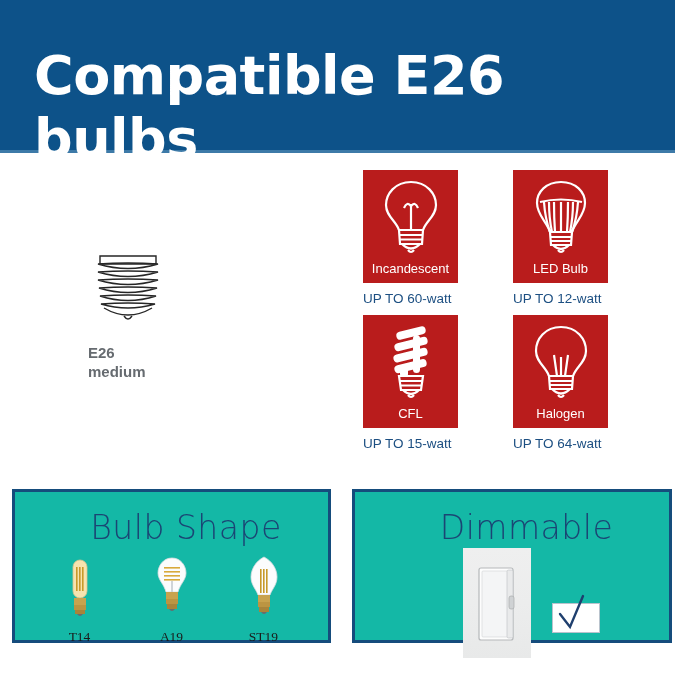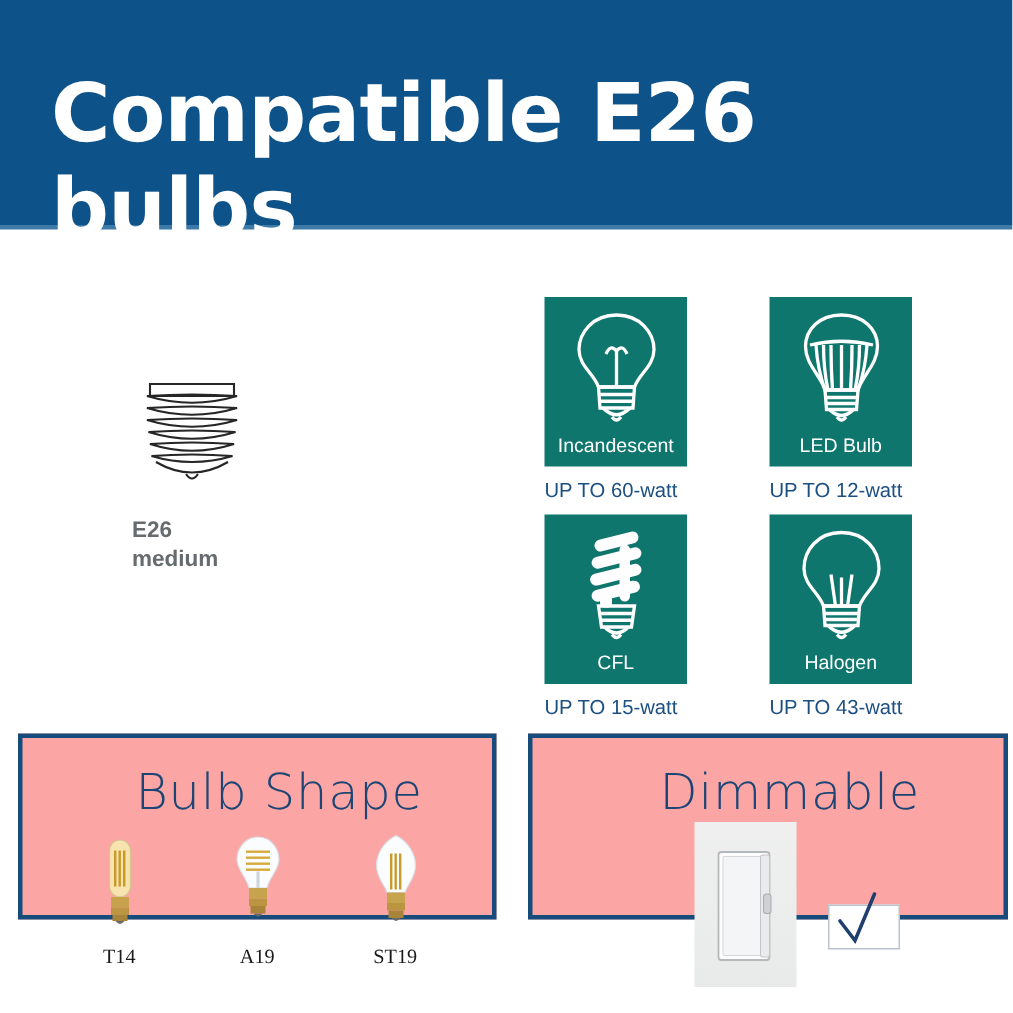--- a/index.html
+++ b/index.html
@@ -43,39 +43,39 @@
     white-space:pre-line;
   }
 
   
   #type-grid{
     position:absolute;left:363px;top:15px;
     display:grid;grid-template-columns:150px 150px;grid-template-rows:145px 145px;
   }
   .type-cell{position:relative;}
   .tile{
-    width:95px;height:113px;background:#0f766e;position:relative;margin-top:28px;
+    width:95px;height:113px;background:#b91c1c;position:relative;
   }
   .tile-icon{
     position:absolute;left:50%;top:8px;transform:translateX(-50%);
   }
   .tile-label{
     position:absolute;left:0;right:0;bottom:7px;text-align:center;
     color:#ffffff;font-size:13px;
     font-family:"Liberation Sans", sans-serif;
   }
   .watt{
     margin-top:8px;color:#1c4f82;font-size:13.5px;
     font-family:Liberation Sans, sans-serif;white-space:nowrap;
   }
 
   
   .panel{
-    position:absolute;top:489px;height:124px;
-    border:3px solid #154c7c;background:#fca5a5;box-sizing:border-box;padding-left:29px;
+    position:absolute;top:489px;height:154px;
+    border:3px solid #154c7c;background:#14b8a6;box-sizing:border-box;padding-left:29px;
   }
   #panel-shape{left:12px;width:319px;}
   #panel-dim{left:336px;width:320px;margin-left:16px;}
   .panel-title{
     text-align:center;color:#1b4574;
     font-size:33px;font-weight:300;letter-spacing:0.5px;
     font-family:"DejaVu Sans", sans-serif;
     margin-top:16px;
   }
 
@@ -210,21 +210,21 @@
               <path d="M24 32 L27 53 M38 32 L35 53 M31 34 L31 53"></path>
               <path d="M19 53 L43 53 L42 66 L20 66 Z"></path>
               <path d="M19.6 58 L42.4 58 M20 62 L42 62"></path>
               <path d="M22 66 q9 9 18 0"></path>
               <path d="M28 72 q3 4 6 0"></path>
             </g>
           </svg>
         </span>
         <div class="tile-label">Halogen</div>
       </div>
-      <div class="watt">UP TO 43-watt</div>
+      <div class="watt">UP TO 64-watt</div>
     </div>
 
   </div>
 </div>
 
 <div class="panel" id="panel-shape">
   <div class="panel-title">Bulb Shape</div>
 
   <div id="shape-row">
 

